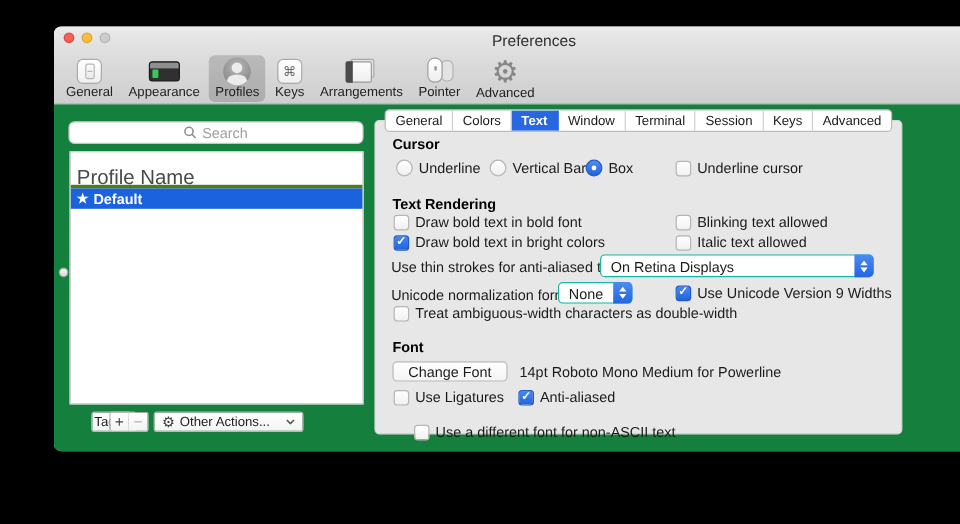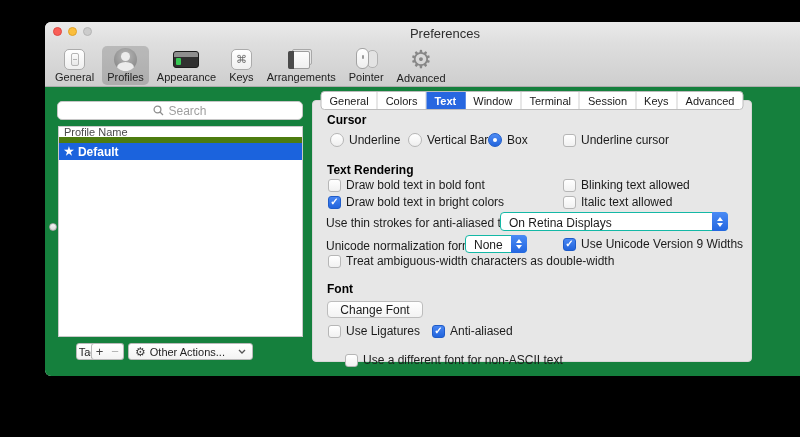--- a/index.html
+++ b/index.html
@@ -70,21 +70,21 @@
   .content { position:absolute; left:0; top:65px; right:0; bottom:0; background:#15803d;padding-left:16px; }
 
   
   .searchfield {
     position:absolute; left:12px; top:14px; width:246px; height:19px;
     background:#fff; border:1px solid #c6c6c6; border-radius:5px;
     display:flex; align-items:center; justify-content:center; gap:4px;
   }
   .searchfield .ph { font-size:12px; color:#9f9f9f; }
   .profilelist { position:absolute; left:13px; top:39px; width:245px; height:211px; background:#fff; border:1px solid #c9c9c9; }
-  .list-header { height:16px; border-bottom:6px solid #4d7c0f; display:flex; align-items:center; padding-left:5px; font-size:11px; color:#4a4a4a; }
+  .list-header { height:16px; border-bottom:3px solid #4d7c0f; display:flex; align-items:center; padding-left:5px; font-size:17px; color:#4a4a4a;margin-top:14px; }
   .list-row { height:17px; display:flex; align-items:center; padding-left:5px; font-size:12px; }
   .list-row.selected { background:#1b63dd; color:#fff; font-weight:bold; }
   .list-row .star { margin-right:4px; font-size:11px; }
 
   .pane-knob { position:absolute; left:4px; top:136px; width:8px; height:8px; border-radius:50%; background:linear-gradient(#f7f7f7,#d9d9d9); border:1px solid #a9a9a9; }
 
   .footerbar { position:absolute; left:0; top:256px; height:17px; width:270px; }
   .fbtn { position:absolute; top:0; height:17px; background:linear-gradient(#ffffff,#f3f3f3); border:1px solid #b9b9b9; border-radius:3px; display:flex; align-items:center; justify-content:center; font-size:11px; color:#222; }
   .fbtn.tags { left:9px; width:38px;margin-left:22px; }
   .fbtn.add { left:46px; width:17px; border-radius:3px 0 0 3px; font-size:13px; color:#444; }
@@ -137,37 +137,37 @@
 
     <div class="toolbar">
       <div class="tb-item">
         <div class="tb-iconbox">
             <div class="ic-general">
               <div class="switch"></div>
             </div>
           </div>
         <div class="tb-label">General</div>
       </div>
+      <div class="tb-item">
+        <div class="tb-iconbox">
+            <div class="ic-appearance">
+              <div class="strip"></div>
+              <div class="green"></div>
+            </div>
+          </div>
+        <div class="tb-label">Appearance</div>
+      </div>
       <div class="tb-item selected">
         <div class="tb-iconbox">
             <div class="ic-profiles">
               <div class="head"></div>
               <div class="body"></div>
             </div>
           </div>
         <div class="tb-label">Profiles</div>
-      </div>
-      <div class="tb-item">
-        <div class="tb-iconbox">
-            <div class="ic-appearance">
-              <div class="strip"></div>
-              <div class="green"></div>
-            </div>
-          </div>
-        <div class="tb-label">Appearance</div>
       </div>
       <div class="tb-item">
         <div class="tb-iconbox">
             <div class="ic-keys">⌘</div>
           </div>
         <div class="tb-label">Keys</div>
       </div>
       <div class="tb-item">
         <div class="tb-iconbox">
             <div class="ic-arr">
@@ -305,20 +305,21 @@
           </span>
         <span>Use Unicode Version 9 Widths</span>
       </div>
       <div class="row" style="left:283px; top:167px;">
         <span class="cb"></span>
         <span>Treat ambiguous-width characters as double-width</span>
       </div>
 
       <div class="heading" style="left:282px; top:195px;">Font</div>
       <div class="pushbtn" style="left:282px; top:214px; width:96px; height:17px;">Change Font</div>
+      <div class="plaintext" style="left:388px; top:216px;">14pt Roboto Mono Medium for Powerline</div>
 
       <div class="row" style="left:283px; top:237px;">
         <span class="cb"></span>
         <span>Use Ligatures</span>
       </div>
       <div class="row" style="left:387px; top:237px;">
         <span class="cb checked">
             <span>✓</span>
           </span>
         <span>Anti-aliased</span>

